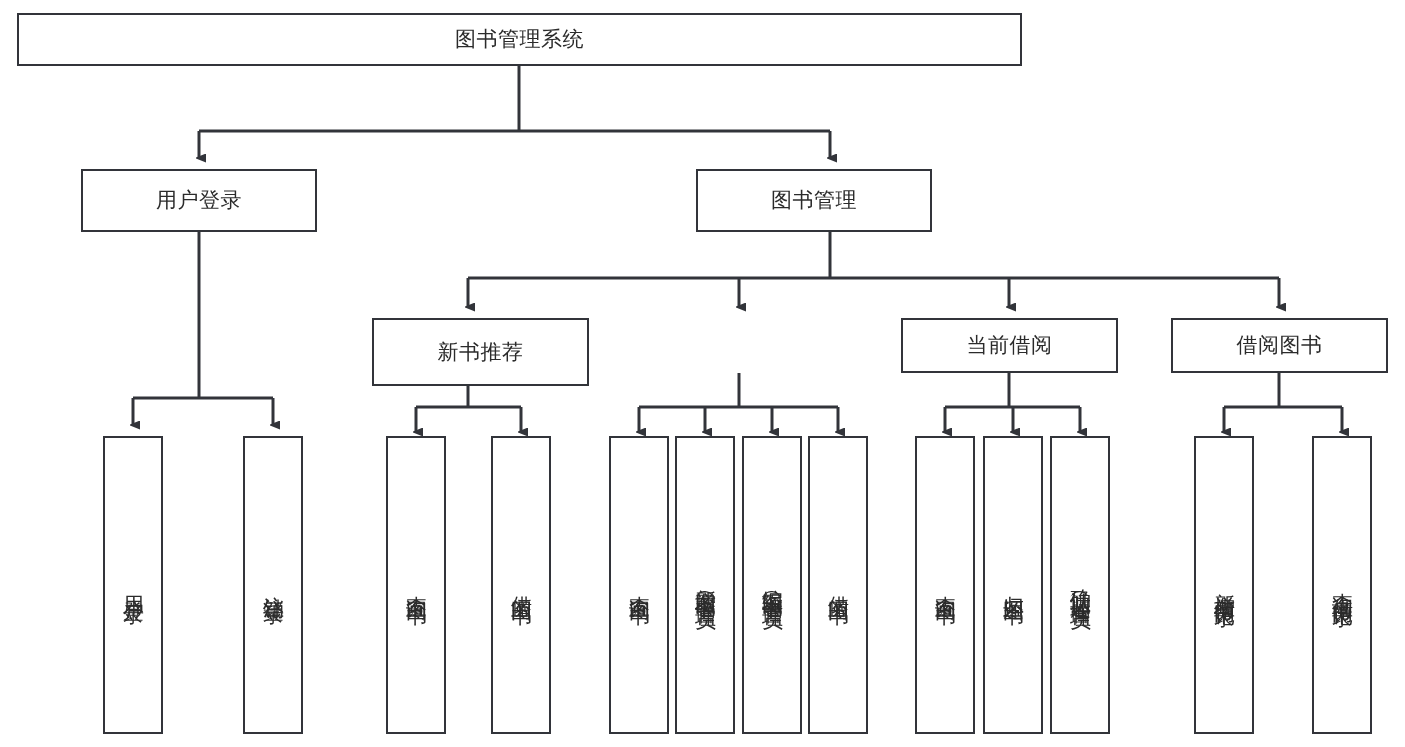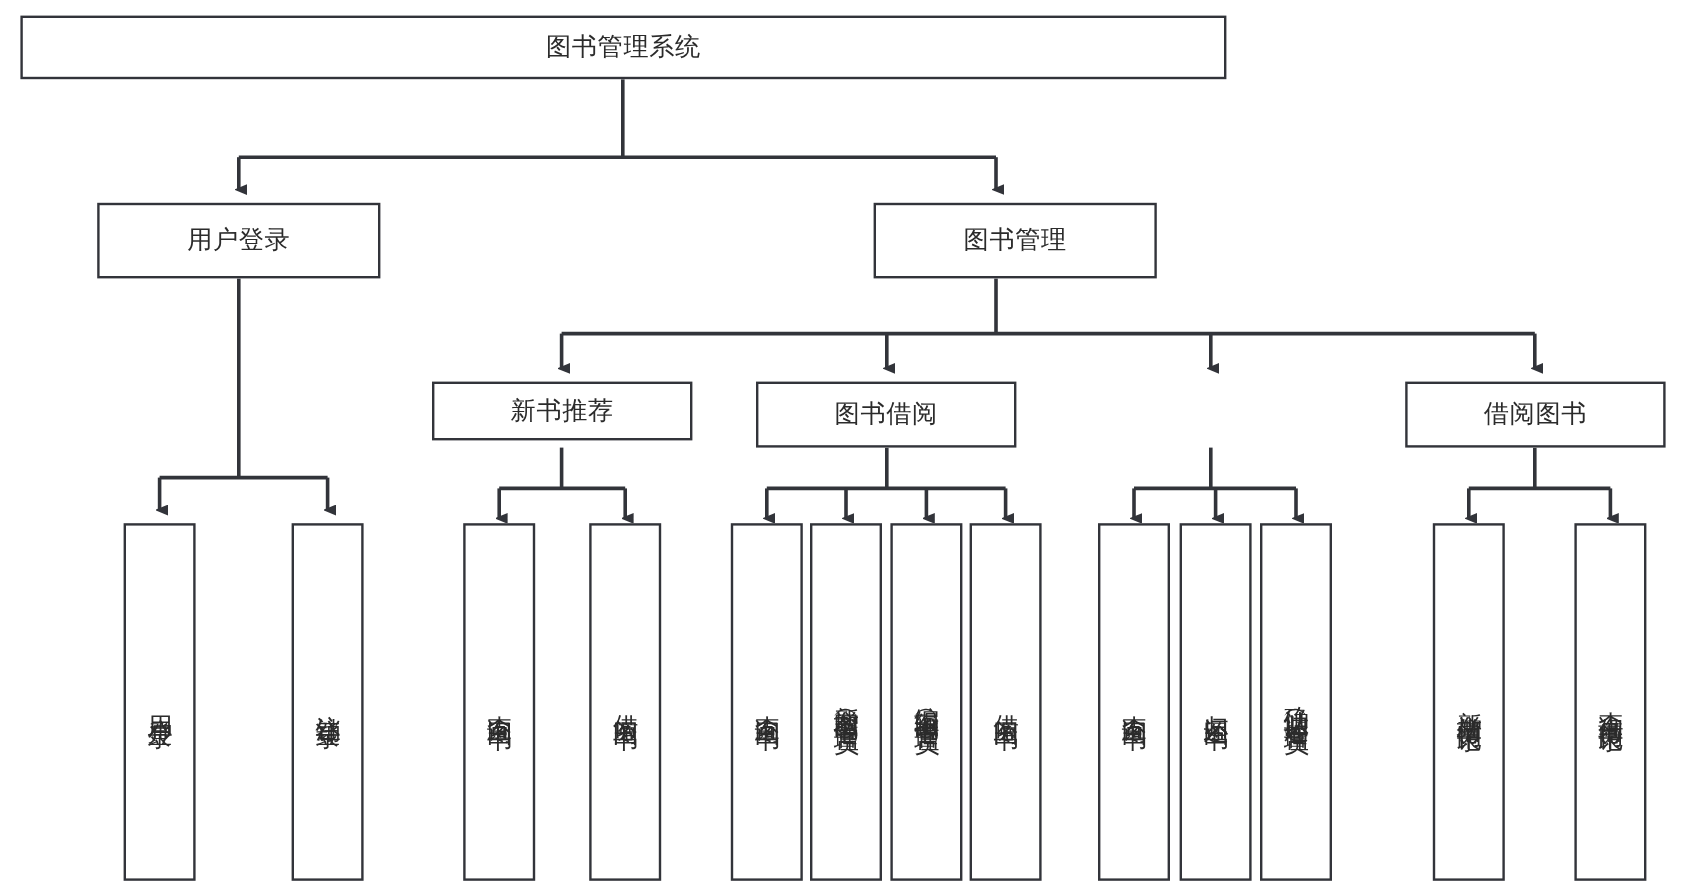--- a/index.html
+++ b/index.html
@@ -116,29 +116,29 @@
     </g>
   </svg>
 
   <div class="node-box" style="left:17px; top:13px; width:1005px; height:53px;">
     <span class="node-label">图书管理系统</span>
   </div>
 
   <div class="node-box" style="left:81px; top:169px; width:236px; height:63px;">
     <span class="node-label">用户登录</span>
   </div>
-  <div class="node-box" style="left:728px; top:169px; width:236px; height:63px;">
+  <div class="node-box" style="left:696px; top:169px; width:236px; height:63px;">
     <span class="node-label">图书管理</span>
   </div>
 
-  <div class="node-box" style="left:360px; top:318px; width:217px; height:49px;">
+  <div class="node-box" style="left:372px; top:318px; width:217px; height:68px;">
     <span class="node-label">新书推荐</span>
   </div>
-  <div class="node-box" style="left:630px; top:318px; width:217px; height:55px;">
-    <span class="node-label">图书借阅</span>
+  <div class="node-box" style="left:901px; top:318px; width:217px; height:55px;">
+    <span class="node-label">当前借阅</span>
   </div>
   <div class="node-box" style="left:1171px; top:318px; width:217px; height:55px;">
     <span class="node-label">借阅图书</span>
   </div>
 
   <div class="node-box vertical" style="left:103px; top:436px; width:60px; height:298px;">
     <span class="node-label">用户登录</span>
   </div>
   <div class="node-box vertical" style="left:243px; top:436px; width:60px; height:298px;">
     <span class="node-label">注销登录</span>

